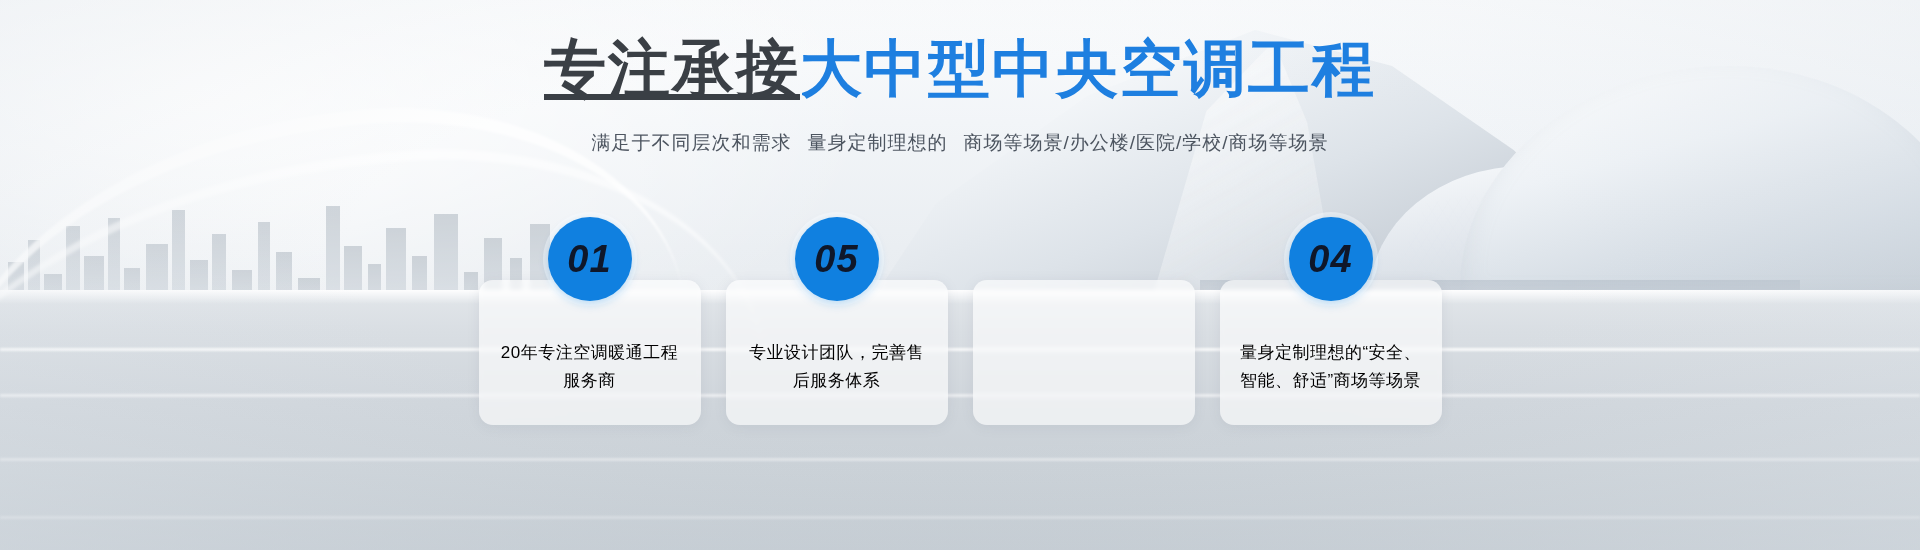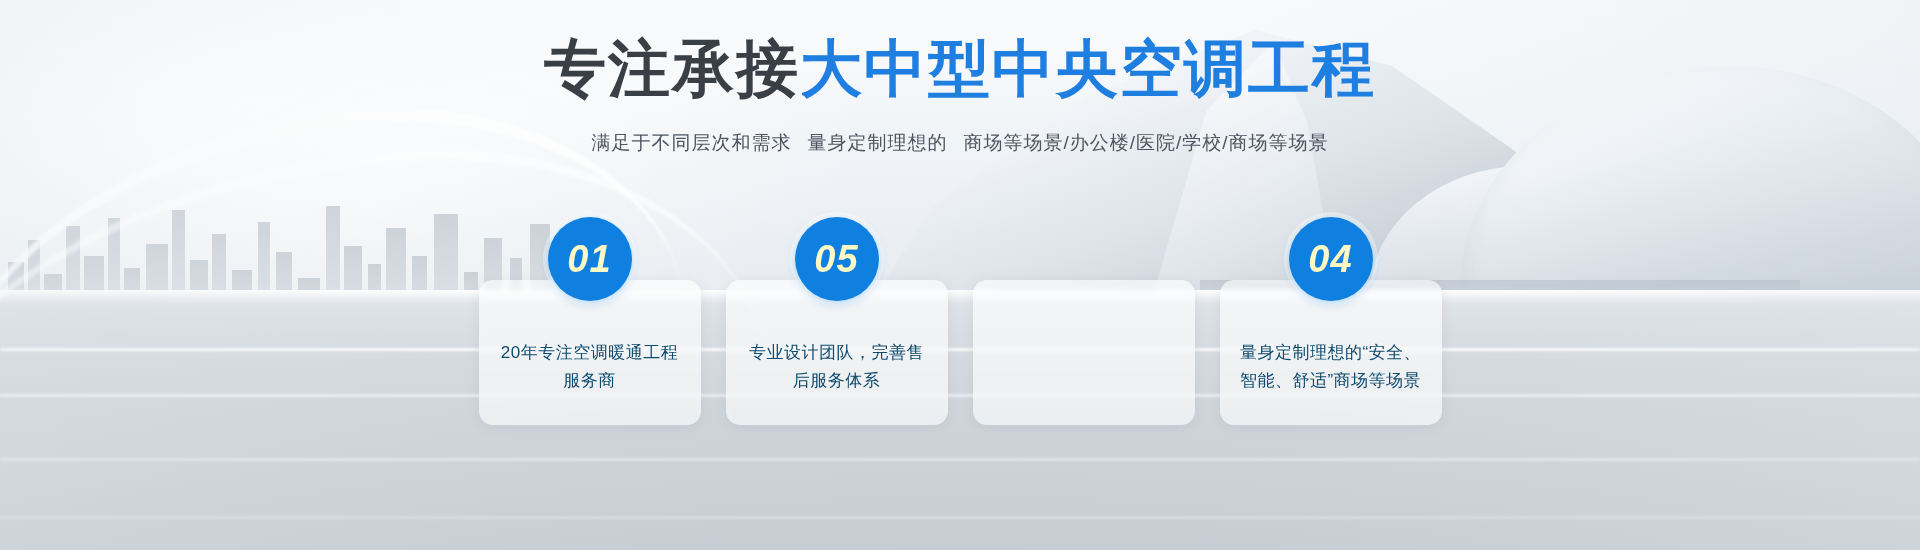--- a/index.html
+++ b/index.html
@@ -99,21 +99,21 @@
     position:absolute;inset:0;
     background:radial-gradient(ellipse at 50% 45%,rgba(255,255,255,0) 45%,rgba(222,228,234,.45) 100%);
   }
 
   
   .headline{
     position:absolute;left:0;right:0;top:38px;text-align:center;
     font-size:62px;font-weight:bold;letter-spacing:2px;line-height:1;
     white-space:nowrap;
   }
-  .headline .dark{color:#3a3f45;}
+  .headline .dark{color:#3a3f45;text-decoration:underline;}
   .headline .blue{color:#1e7fe0;}
   .subtitle{
     position:absolute;left:0;right:0;top:130px;text-align:center;
     font-size:19px;color:#4d5560;letter-spacing:1px;white-space:nowrap;
   }
   .subtitle .sep{display:inline-block;width:16px;}
 
   
   .cards{
     position:absolute;left:0;right:0;top:280px;
@@ -127,26 +127,26 @@
     backdrop-filter:blur(2px);
     display:flex;align-items:center;justify-content:center;
     padding:0 18px;box-sizing:border-box;
   }
   .badge{
     position:absolute;left:50%;top:-63px;transform:translateX(-50%);
     width:84px;height:84px;border-radius:50%;
     background:#1080e0;
     display:flex;align-items:center;justify-content:center;
     box-shadow:0 3px 10px rgba(16,128,224,.28), 0 0 0 5px rgba(255,255,255,.40);
-    color:#fef9c3;font-size:38px;font-weight:bold;font-style:italic;
+    color:#0f172a;font-size:38px;font-weight:bold;font-style:italic;
     letter-spacing:1px;
   }
   .card-text{
     margin-top:28px;
-    font-size:17px;color:#0c4a6e;line-height:1.62;text-align:center;
+    font-size:17px;color:#000000;line-height:1.62;text-align:center;
     letter-spacing:.5px;
   }
 </style>
 </head>
 <body>
 
 <div class="banner">
 
   <div class="bg">
     <div class="sky"></div>

